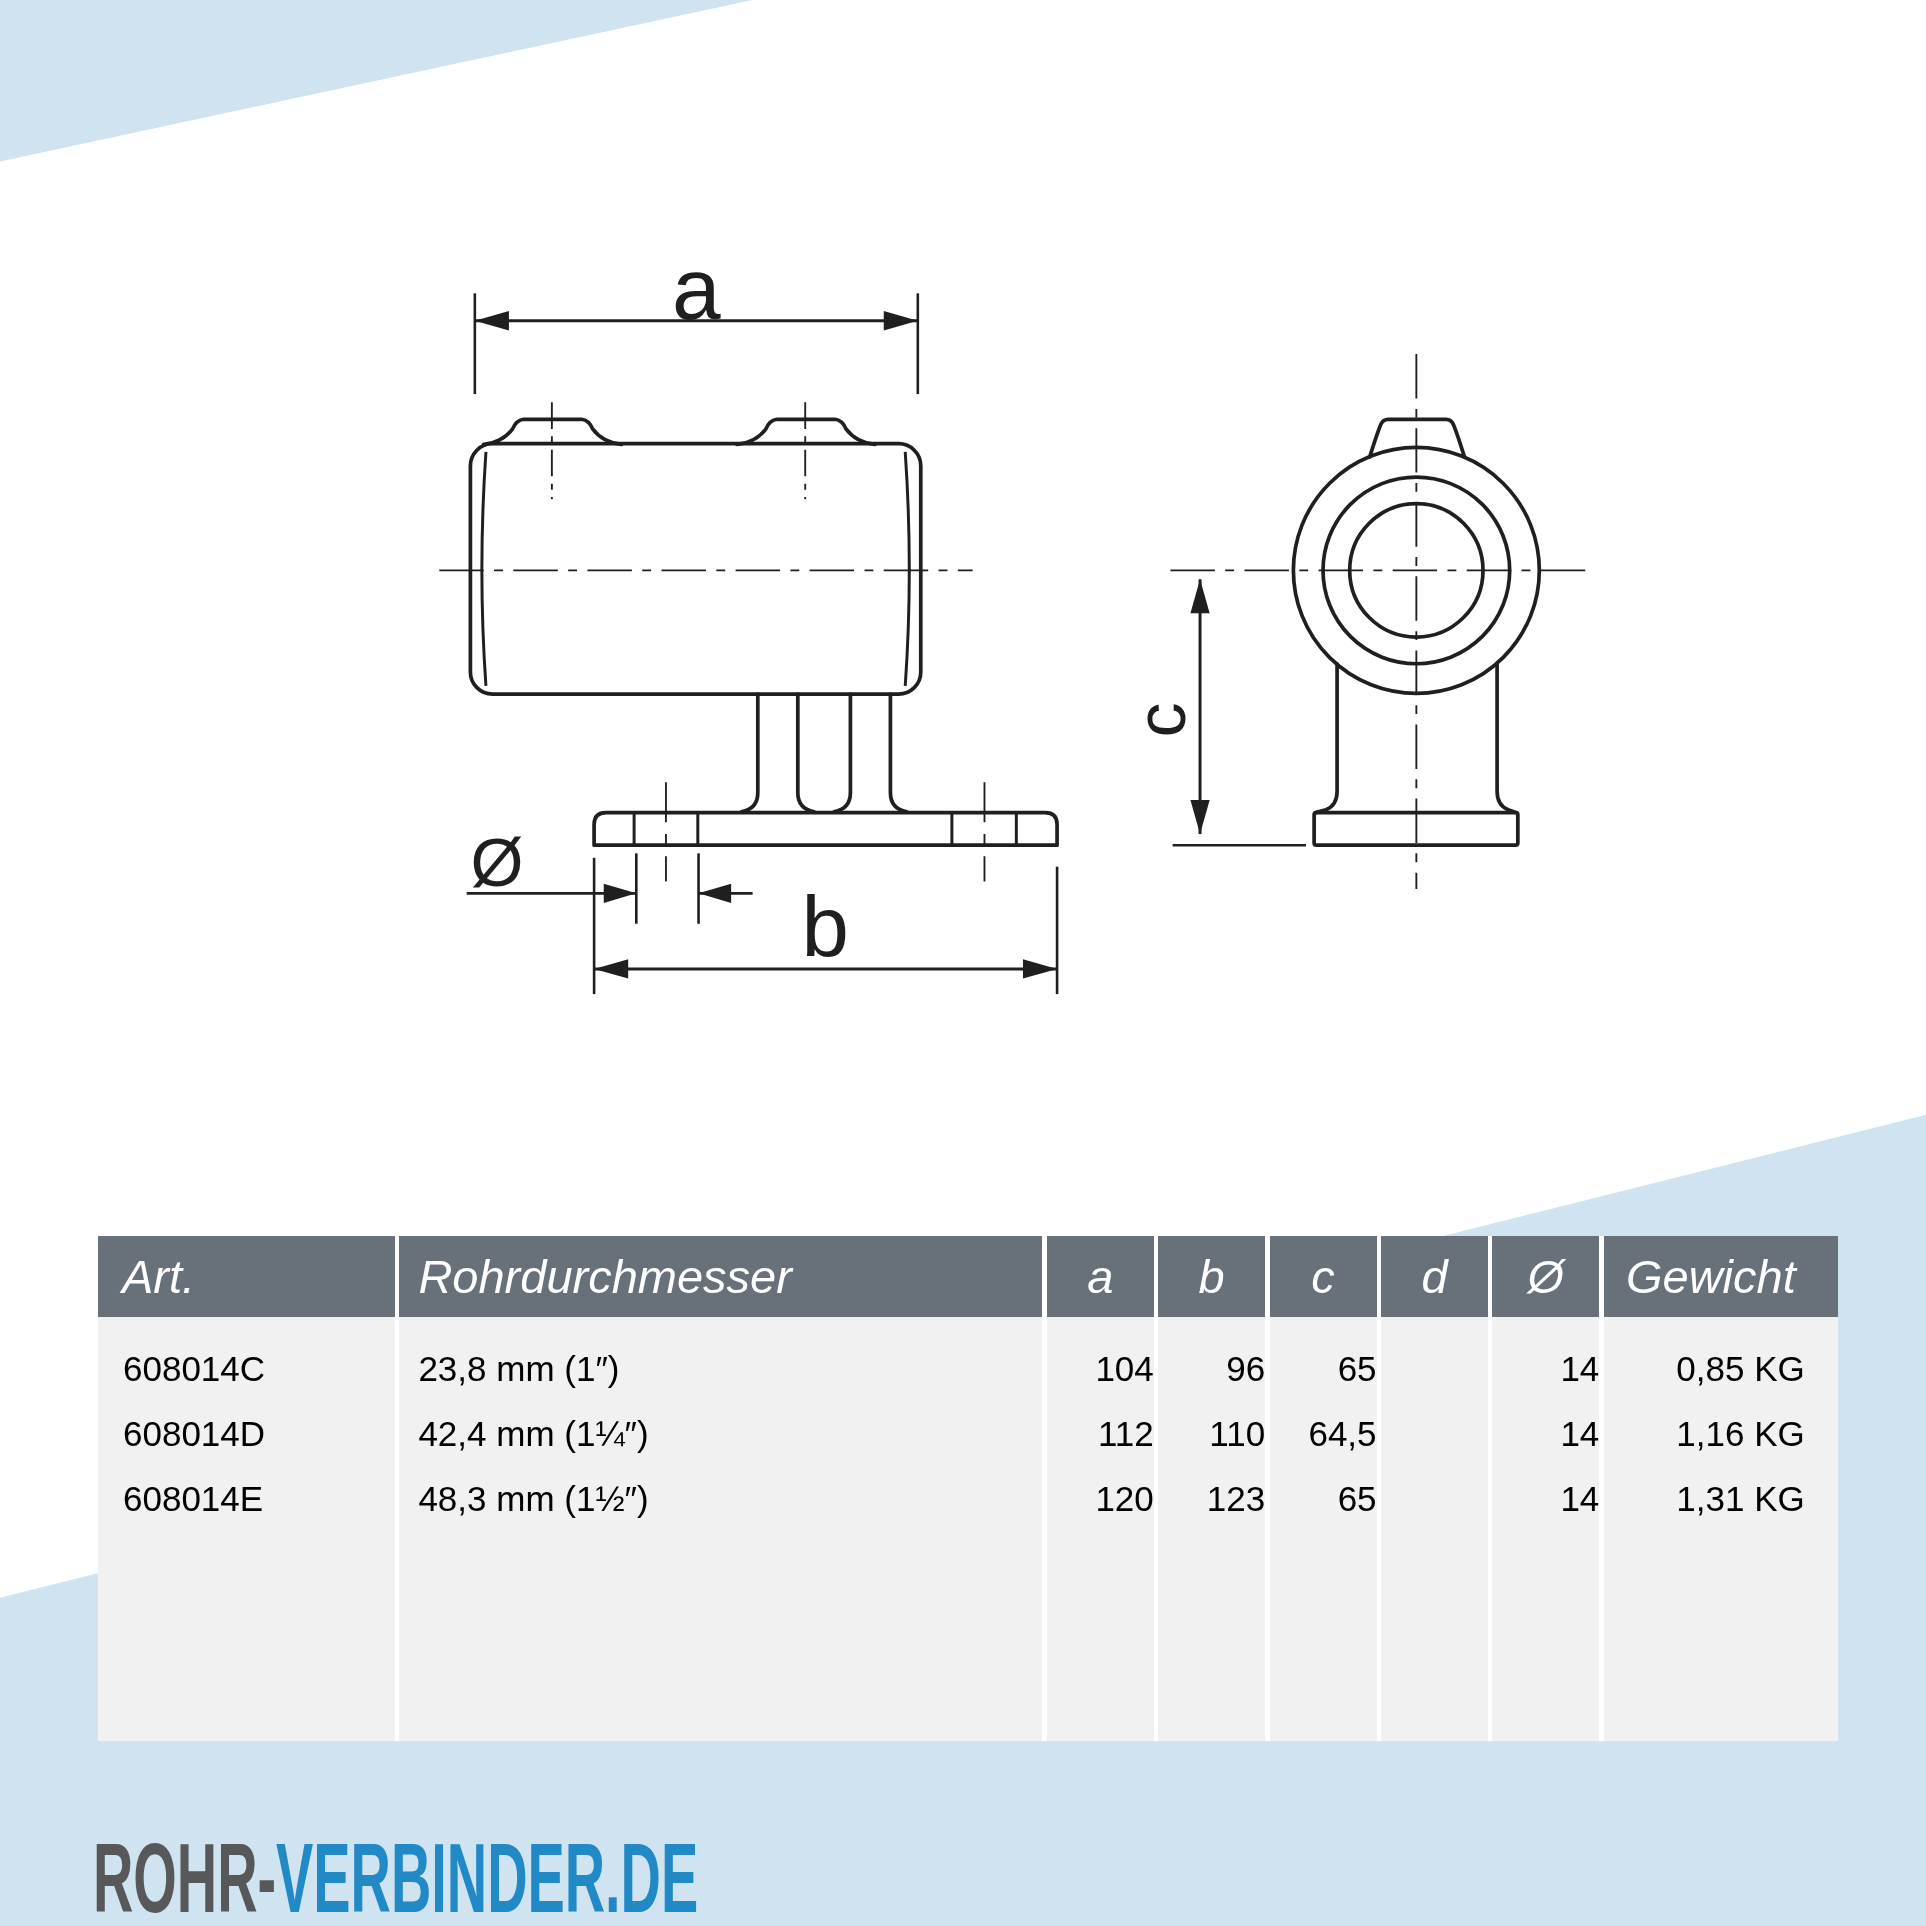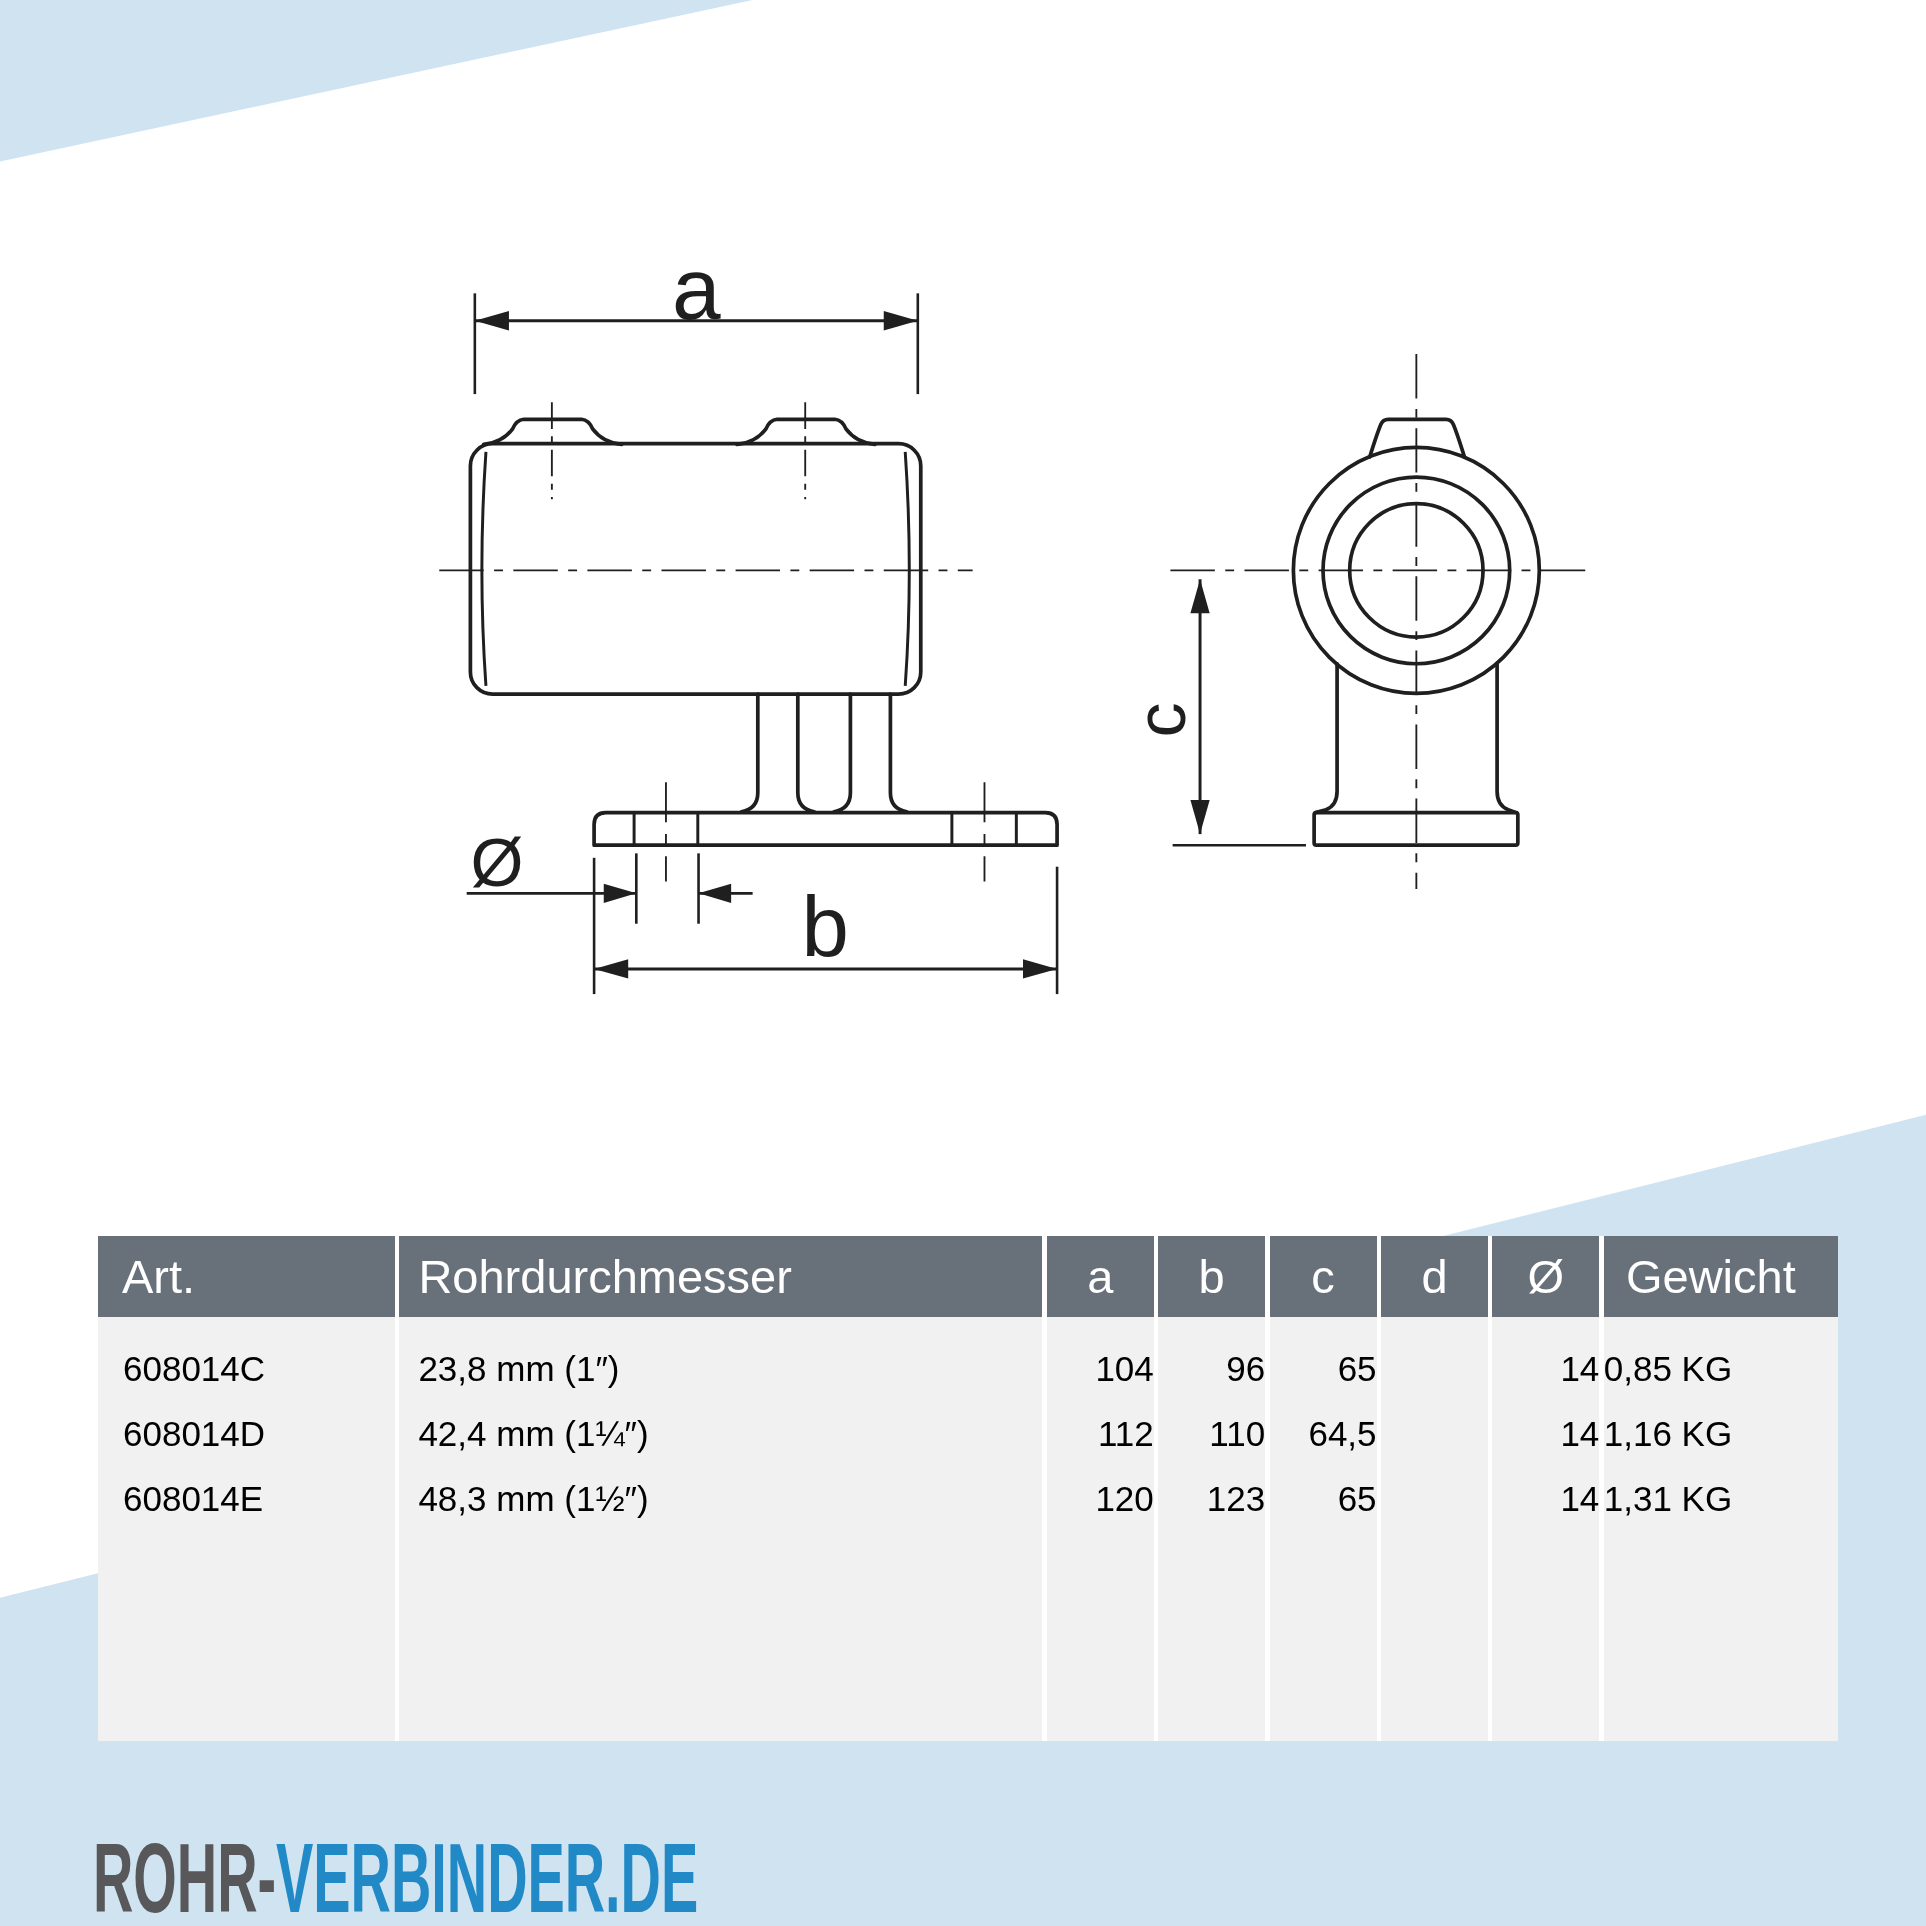--- a/index.html
+++ b/index.html
@@ -15,33 +15,33 @@
     position:absolute;left:98px;top:1236px;width:1739px;height:505px;
     display:grid;
     grid-template-columns:297px 643px 107px 107px 107px 107px 107px 234px;
     grid-template-rows:81px 424px;
     column-gap:4.4px;
     background:#ffffff;
     z-index:2;
   }
   .th{
     background:#68707a;color:#ffffff;font-size:47px;font-weight:400;
-    display:flex;align-items:center;
+    display:flex;align-items:center;font-style:italic;
   }
   .th.a-left{padding-left:24px}
   .th.a-left2{padding-left:19px}
   .th.a-center{justify-content:center}
   .th.a-right{justify-content:flex-end;padding-right:42px}
 
   .col{background:#f1f1f1;color:#000000;font-size:35px;padding-top:19px;box-sizing:border-box}
   .col .val{height:65px;line-height:65px;white-space:nowrap}
   .col.a-left .val{padding-left:25px}
   .col.a-left2 .val{padding-left:19px}
   .col.a-center .val{text-align:right}
-  .col.a-right .val{padding-right:33px}
+  .col.a-right .val{text-align:right;padding-right:33px}
 
   
   .logo{
     position:absolute;left:93px;top:1797px;z-index:2;
     font-size:98px;font-weight:bold;line-height:1;white-space:nowrap;margin-top:32px;
   }
   .logo-inner{display:inline-block;transform:scaleX(0.57);transform-origin:left center}
   .logo .p1{color:#58585a}
   .logo .p2{color:#2089c6}
 

